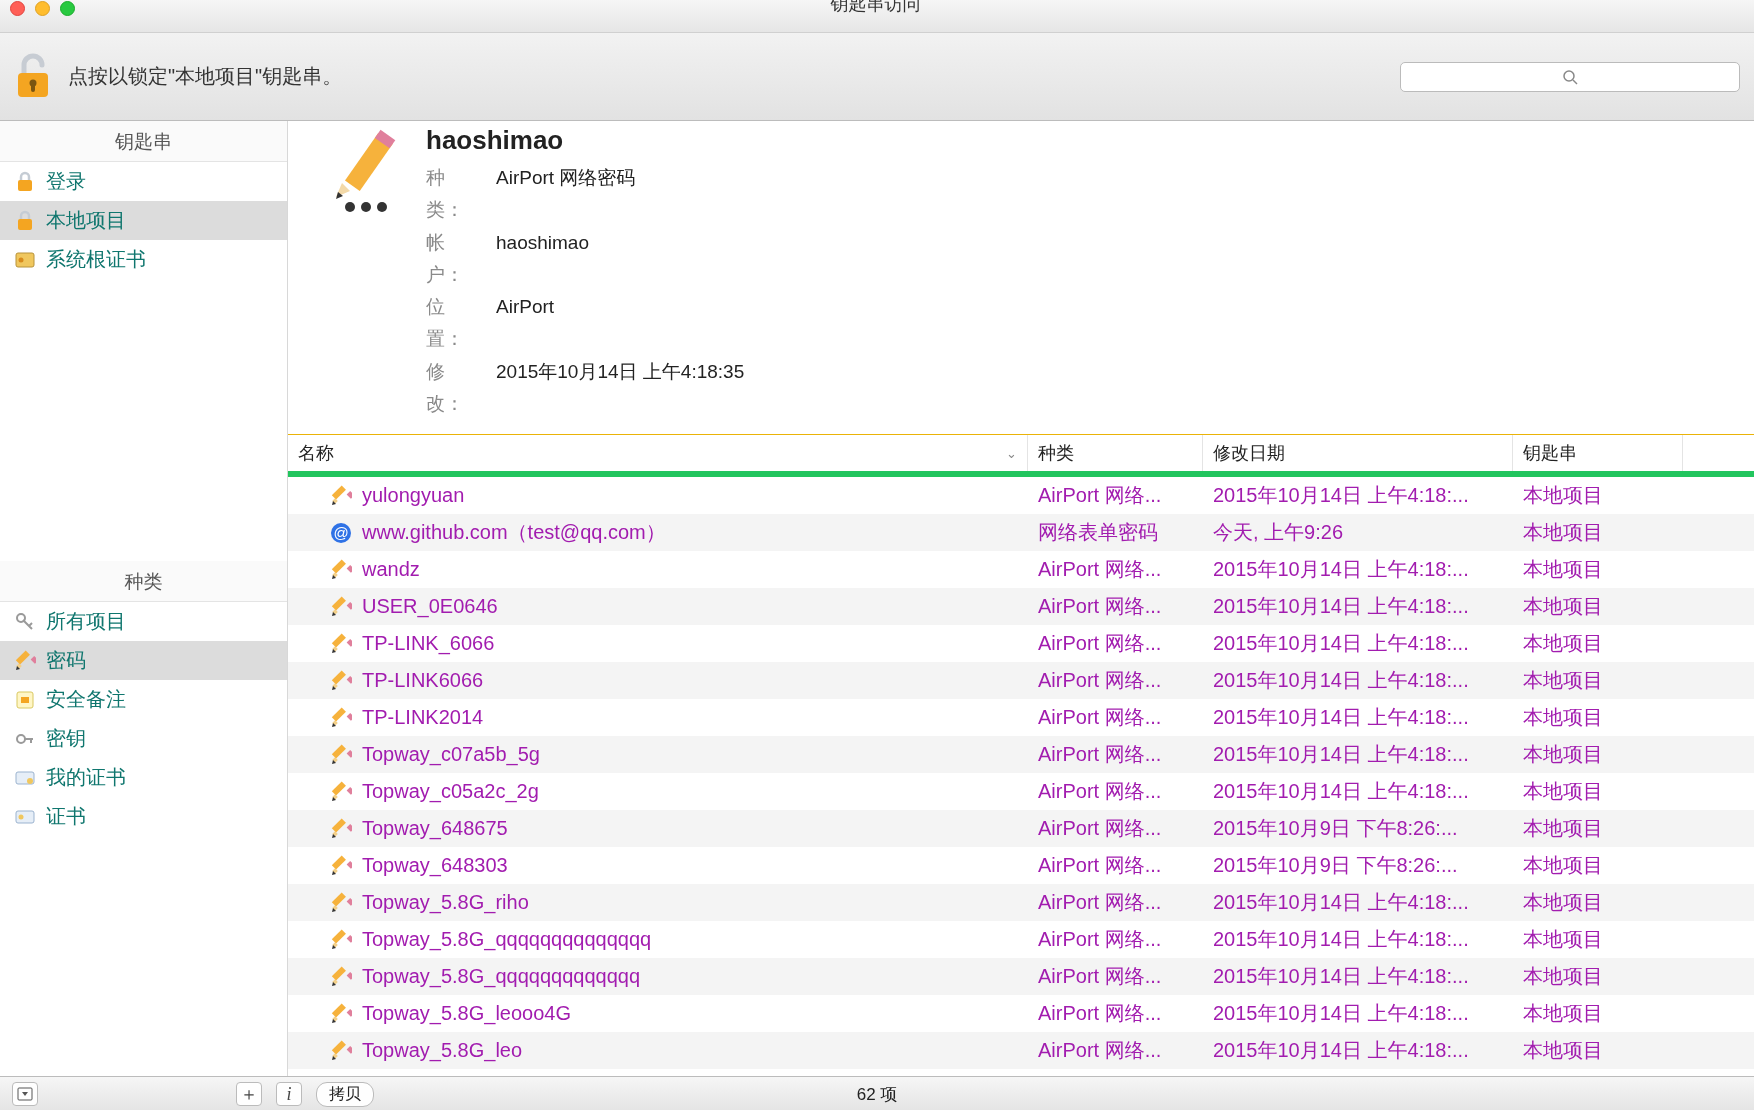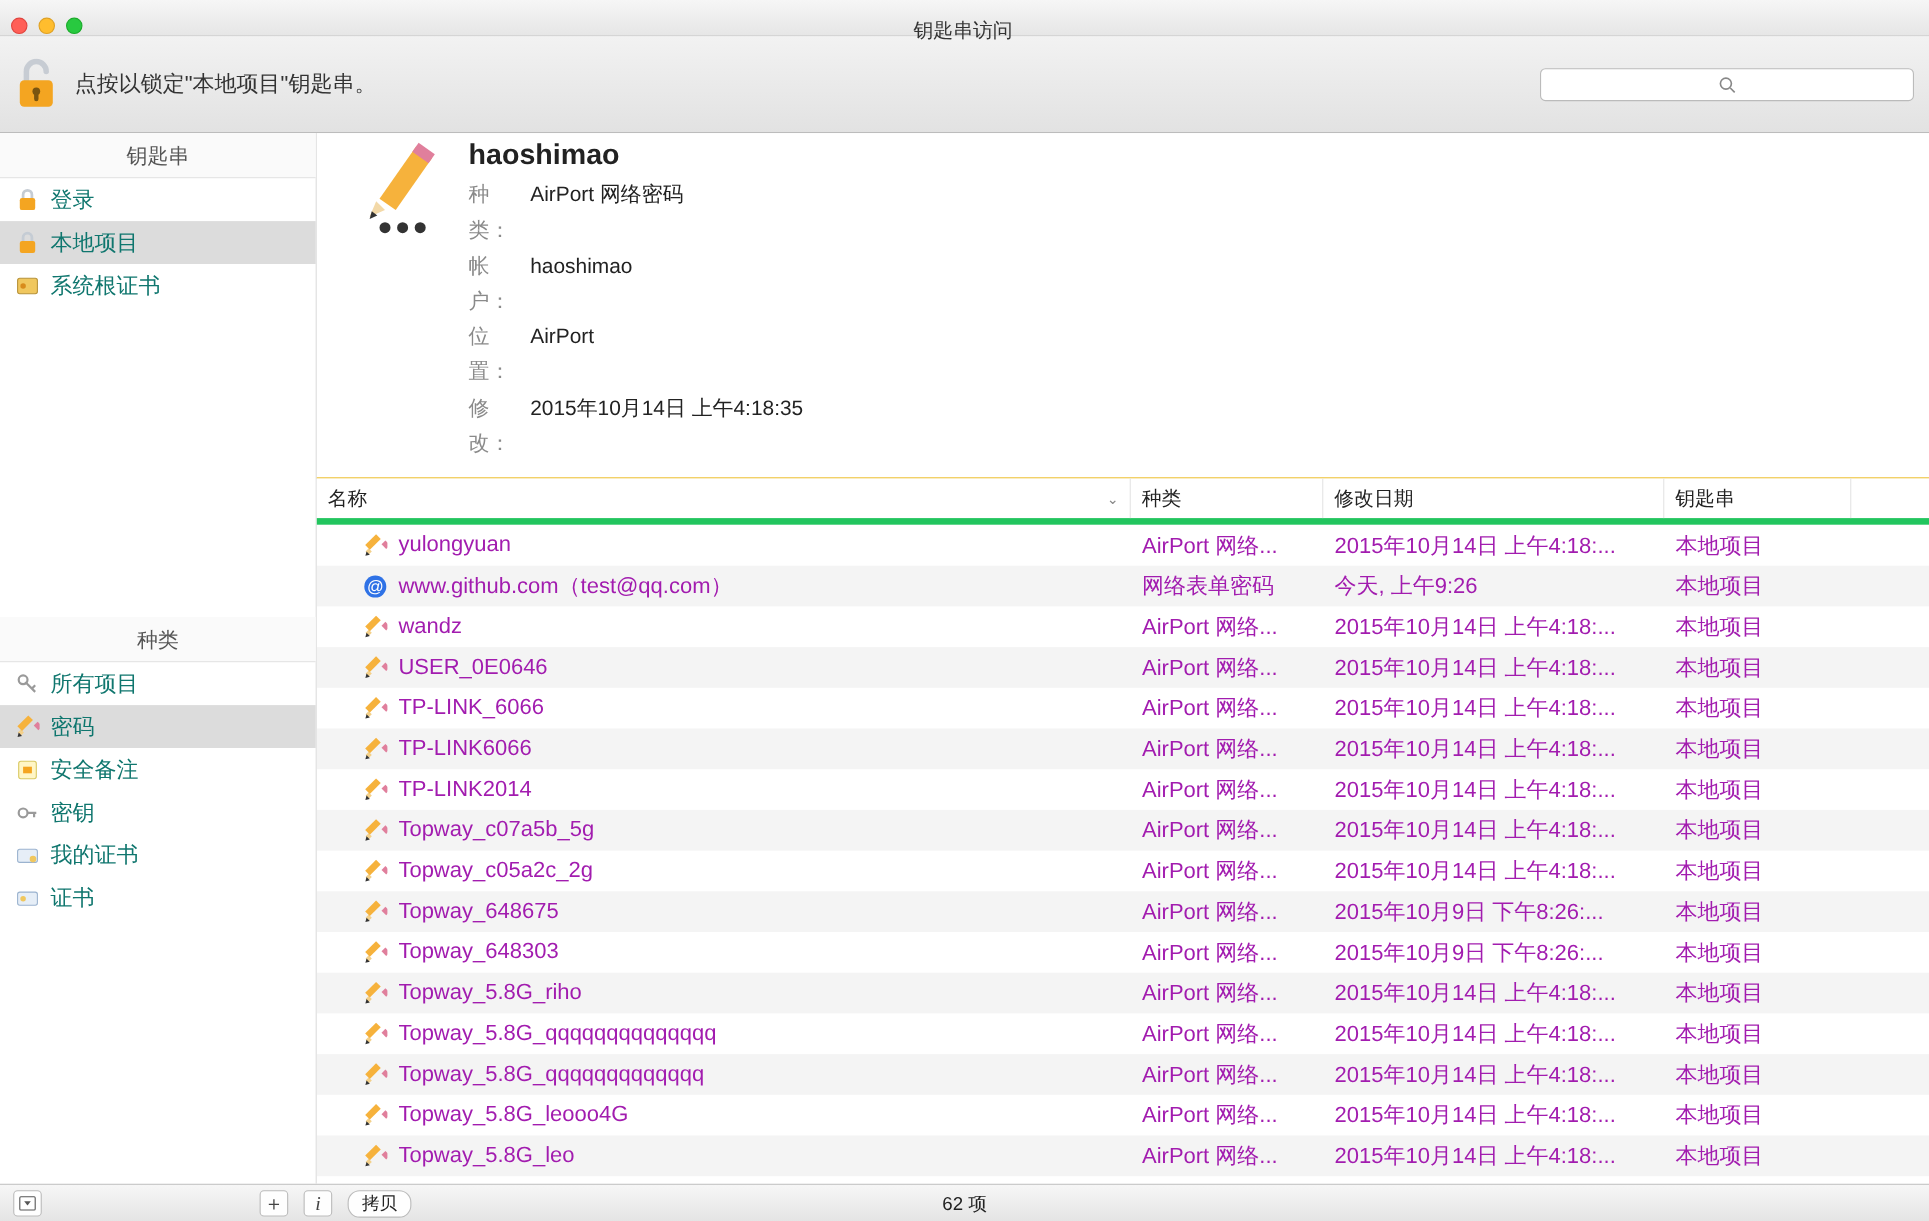--- a/index.html
+++ b/index.html
@@ -10,21 +10,21 @@
       width: 1754px;
       height: 1110px;
       overflow: hidden;
       color: #222;
     }
     
     .titlebar {
       height: 32px;
       background: linear-gradient(#f6f6f6, #e6e6e6);
       display: flex;
-      align-items: flex-start;
+      align-items: flex-end;
       padding: 16px 10px;
       border-bottom: 1px solid #d0d0d0;
     }
     .traffic { display: flex; gap: 10px; margin-right: 12px; }
     .traffic .dot { width: 15px; height: 15px; border-radius: 50%; }
     .dot.red { background: #ff5f57; border:1px solid #e0443e;}
     .dot.yellow { background: #ffbd2e; border:1px solid #dfa123;}
     .dot.green { background: #28c940; border:1px solid #1aab29;}
     .titlebar .title { flex:1; text-align:center; font-size: 18px; color:#333; padding-right:80px;}
     
@@ -65,21 +65,21 @@
     .sb-icon{width:22px;height:22px;display:inline-flex;align-items:center;justify-content:center;}
     
     .content { flex:1; display:flex; flex-direction:column; background:#fff; }
     .detail {
       display:flex; padding: 4px 24px 14px 24px; gap: 24px; align-items:flex-start;
       border-bottom: 1px solid #eab308;
     }
     .detail .big-icon { width:90px; height:90px; display:flex; align-items:flex-end; justify-content:center;}
     .detail-info { font-size:19px; }
     .detail-info .name { font-size:26px; font-weight:700; margin-bottom:6px;}
-    .detail-info .row { display:flex; line-height:1.7;}
+    .detail-info .row { display:flex; gap:14px; line-height:1.7;}
     .detail-info .label { color:#8a8a8a; width:56px; }
     .detail-info .value { color:#222; }
     
     .table-header {
       display:grid;
       grid-template-columns: 740px 175px 310px 170px 1fr;
       background:#fff; border-bottom:6px solid #22c55e;
       font-size:18px; color:#222;
     }
     .table-header > div { padding:6px 10px; border-right:1px solid #e4e4e4; display:flex; align-items:center; gap:6px; cursor:default;}

